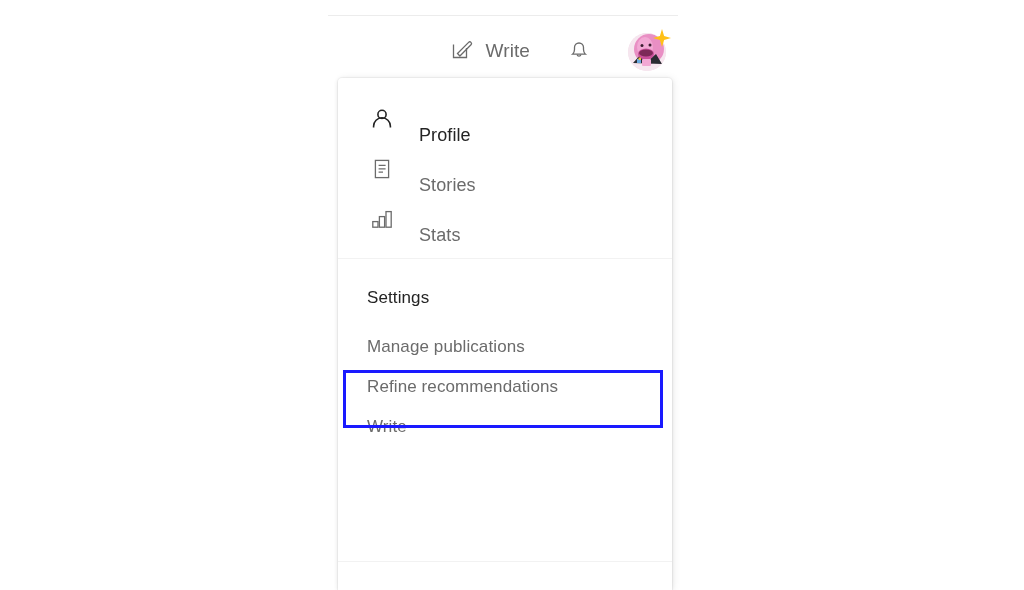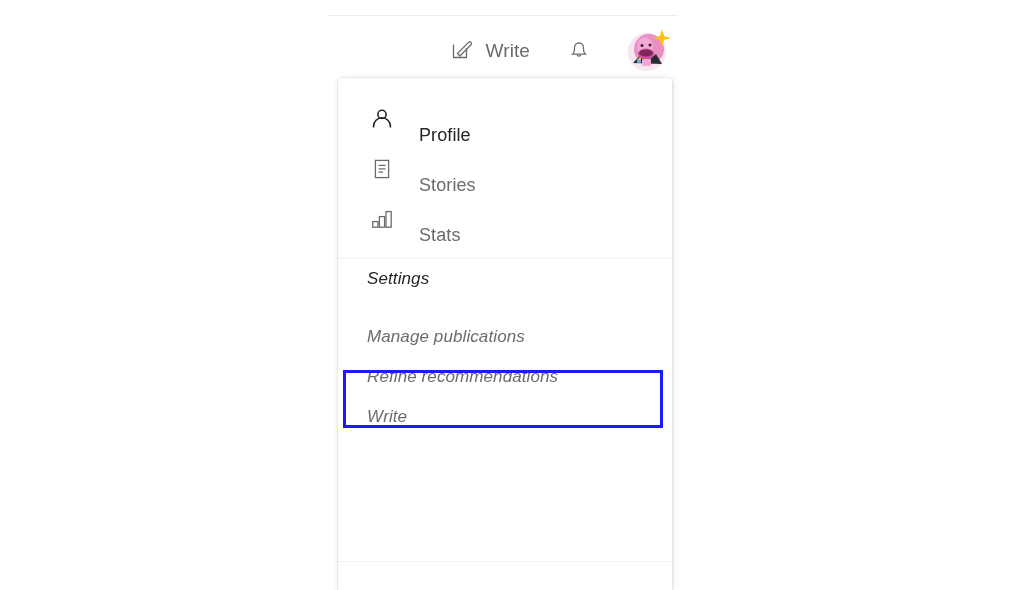--- a/index.html
+++ b/index.html
@@ -161,28 +161,27 @@
     color: #242424;
   }
 
   
   .menu-section-secondary {
     padding-top: 10px;
   }
   .text-row {
     height: 40px;
     display: flex;
-    align-items: flex-start;
+    align-items: center;
     padding-left: 29px;
     font-size: 17px;
     color: #6b6b6b;
     cursor: pointer;
     box-sizing: border-box;
     letter-spacing: 0.1px;
-    font-style: italic;
   }
   .text-row.is-dark {
     color: #242424;
   }
 
   
   #settings-highlight {
     position: absolute;
     left: 343px;
     top: 370px;

